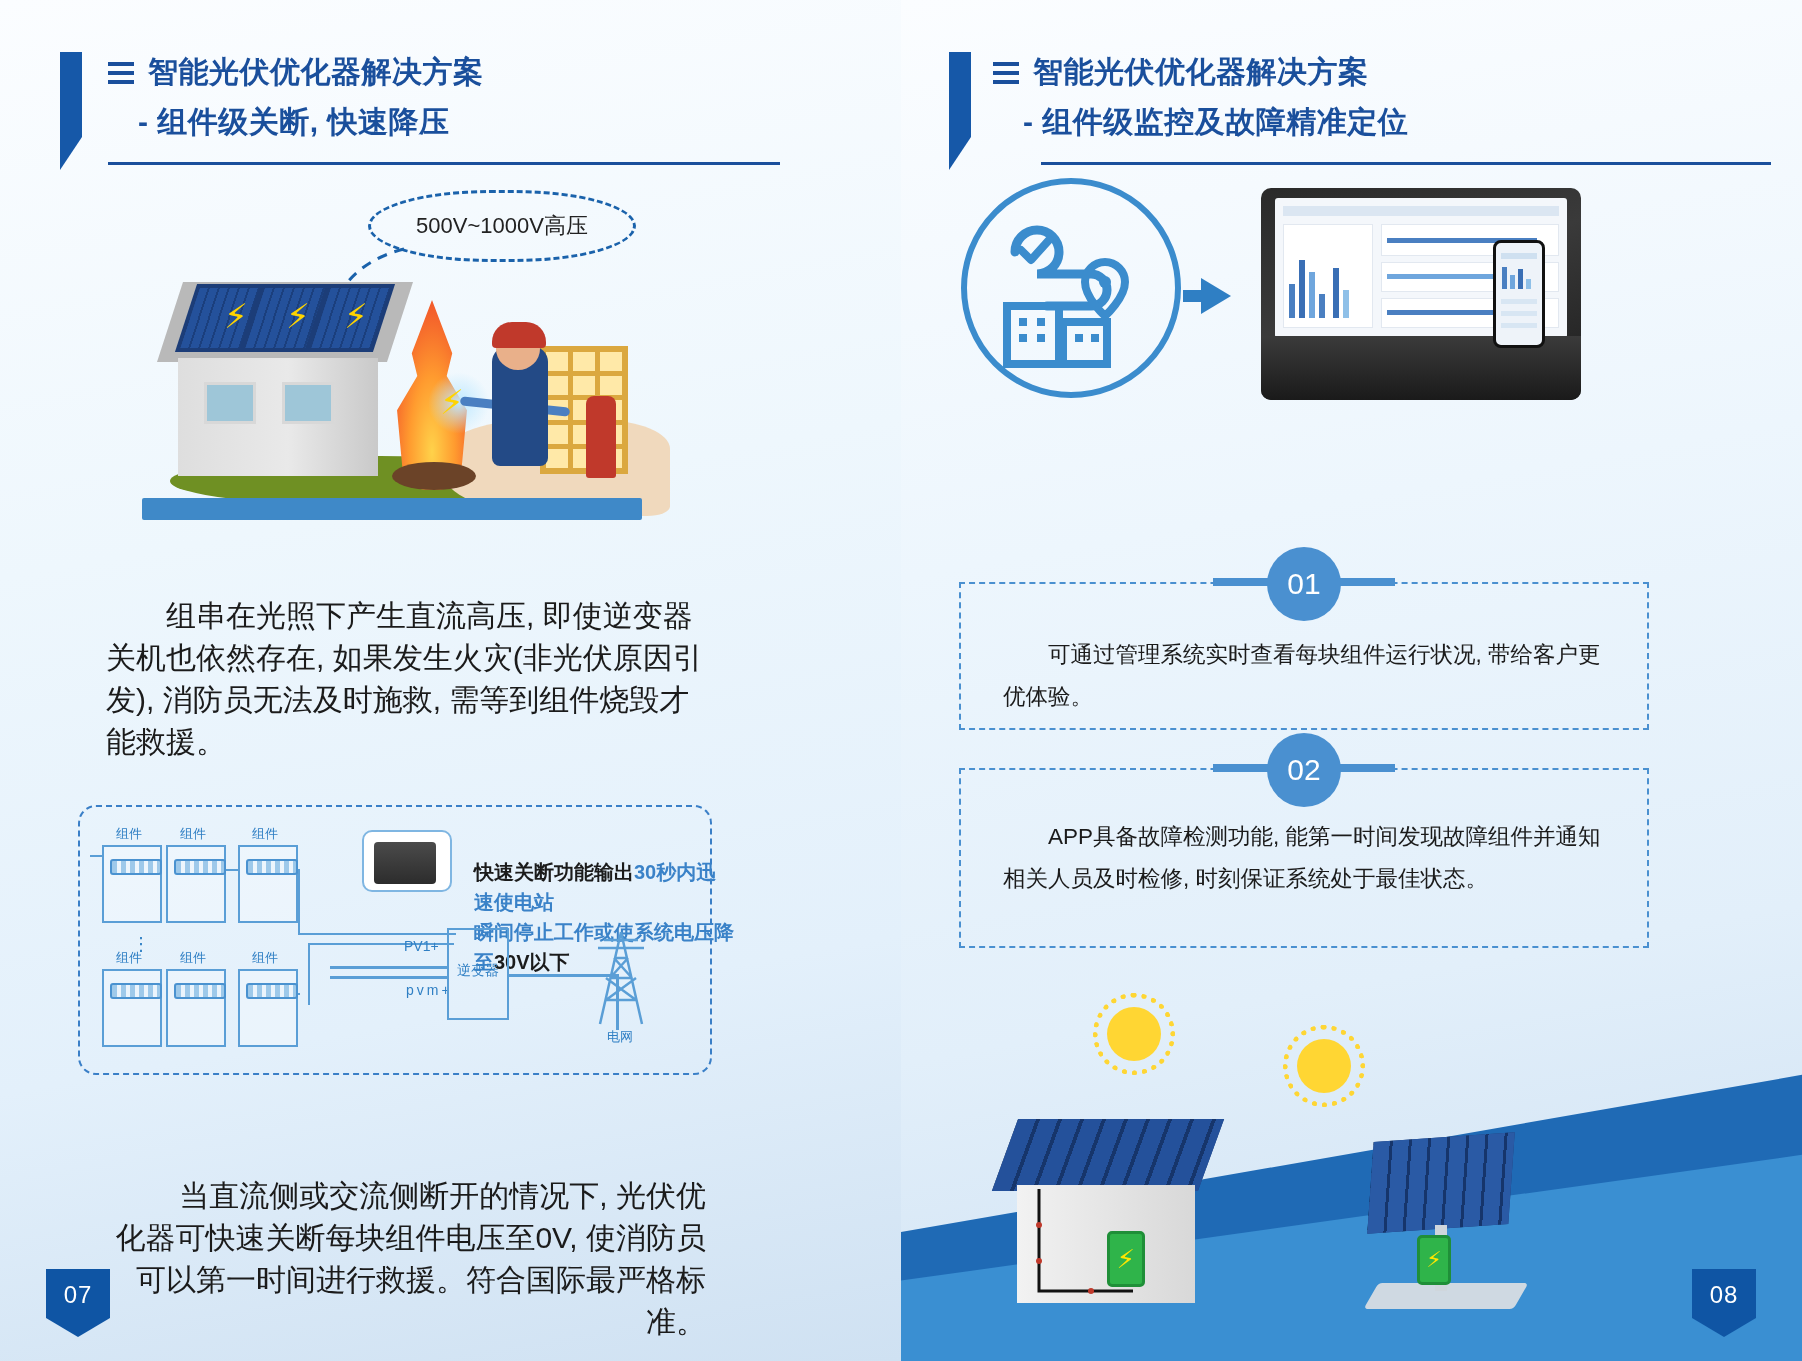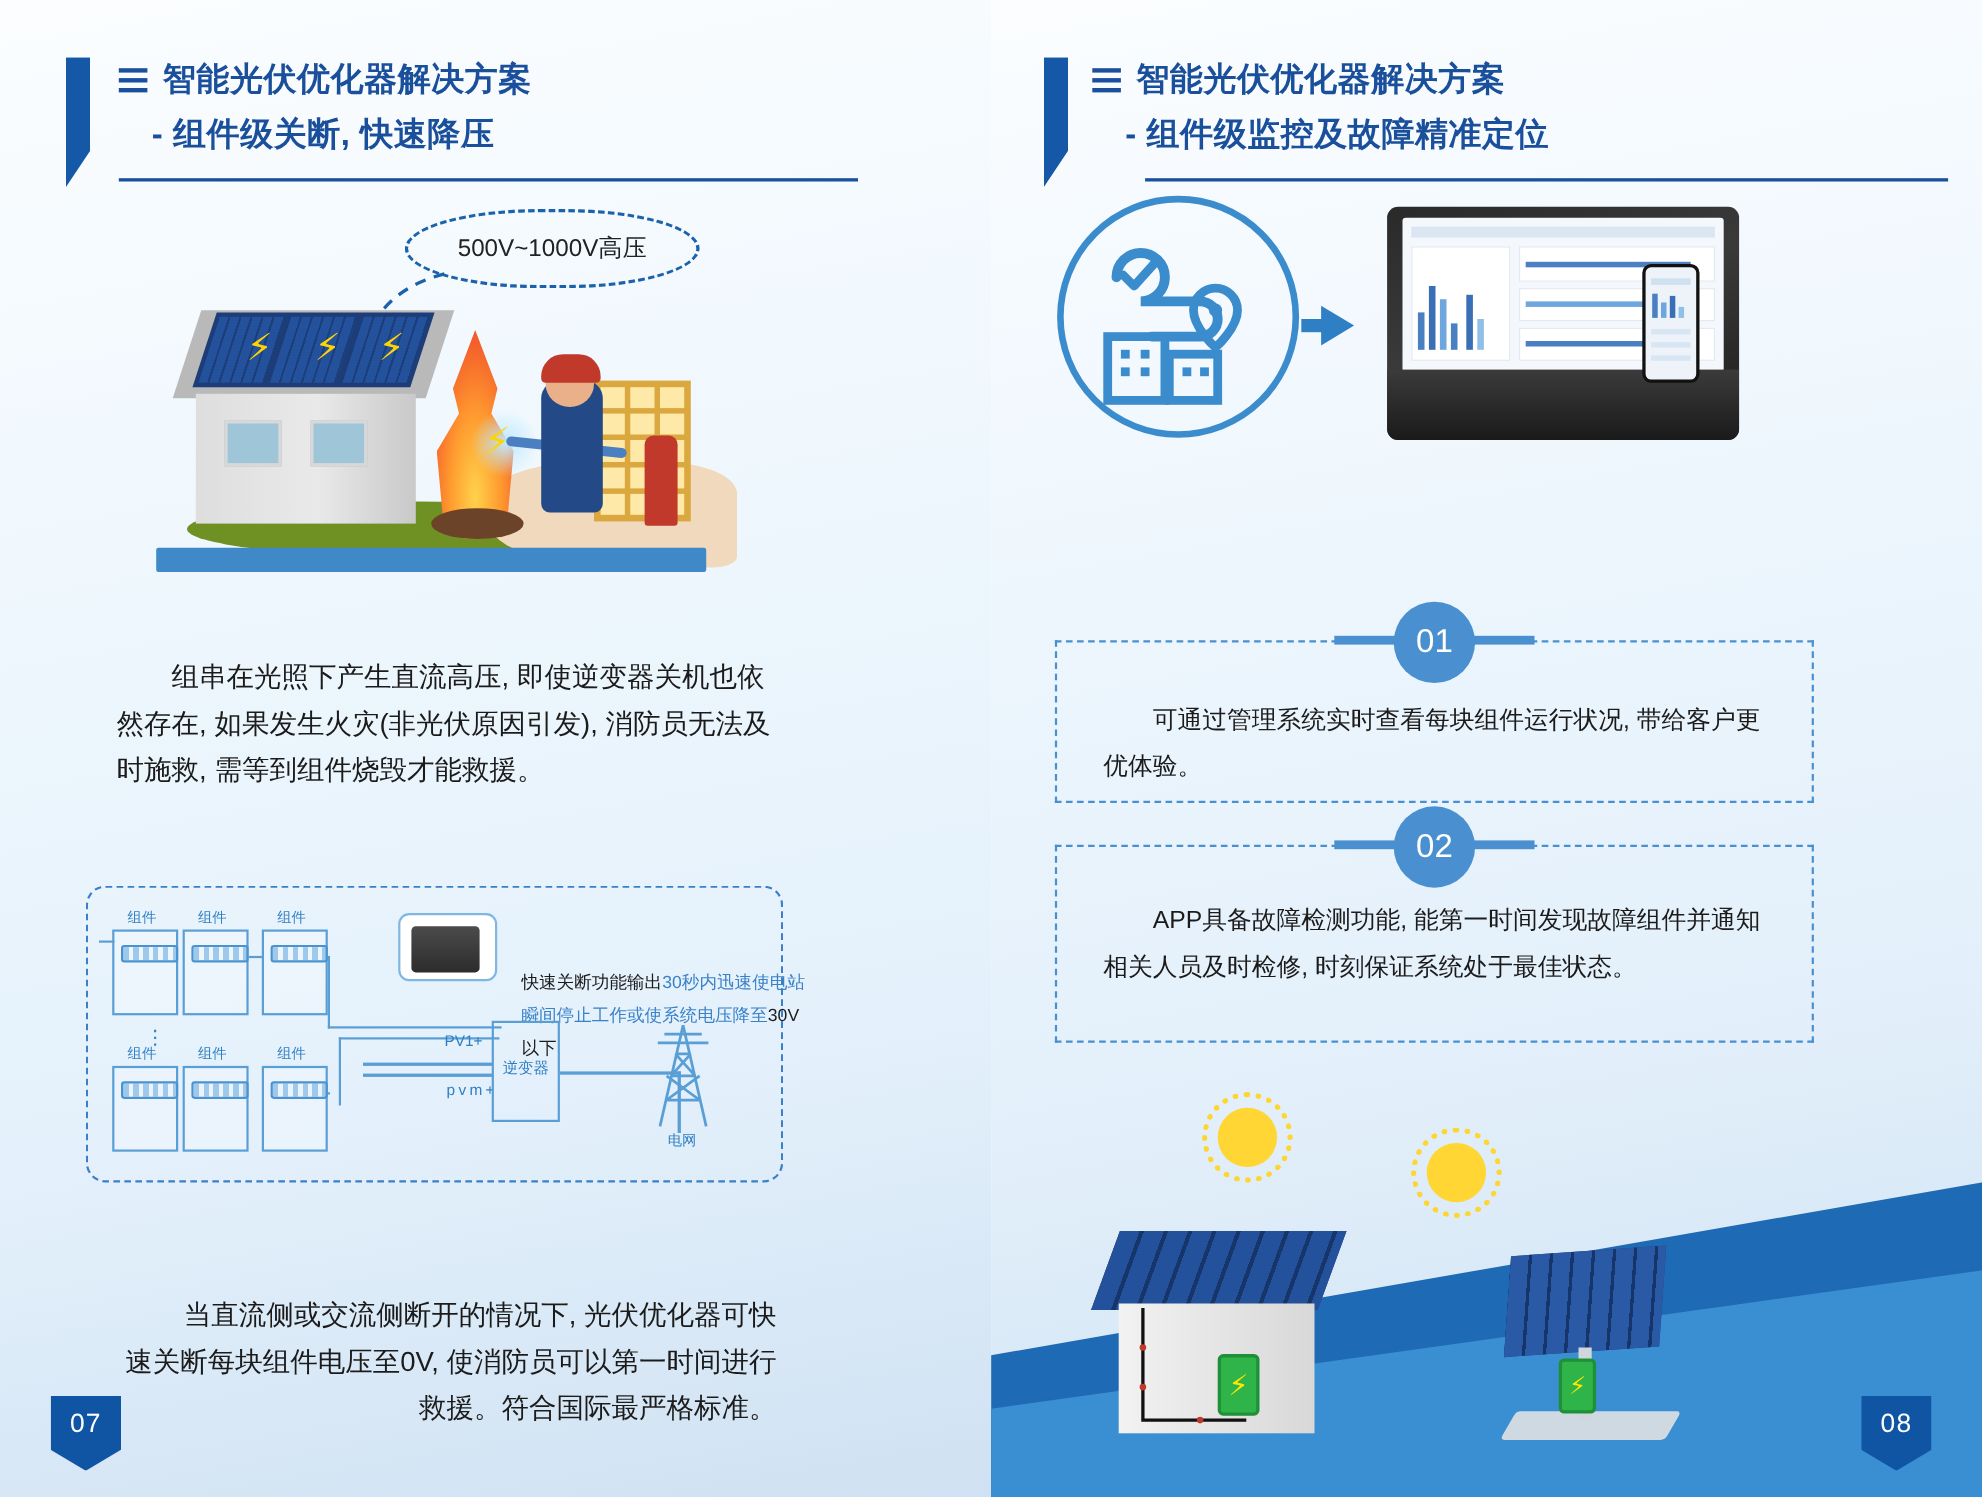--- a/index.html
+++ b/index.html
@@ -145,21 +145,21 @@
   .spark {
     position: absolute; left: 440px; top: 382px; width: 46px; height: 46px;
     color: #ffd400; font-size: 34px; font-weight: bold;
   }
   .spark-glow {
     position: absolute; left: 428px; top: 372px; width: 62px; height: 62px;
     background: radial-gradient(circle,#bfe9ff 0%, rgba(180,225,255,0) 70%);
   }
 
   .para {
-    position: absolute; color: #1b1b1b; font-size: 25px; line-height: 42px;
+    position: absolute; color: #1b1b1b; font-size: 30px; line-height: 42px;
     text-indent: 2em;
   }
   .para-1 { left: 106px; top: 595px; width: 600px; }
   .para-2 { left: 106px; top: 1175px; width: 600px; text-align: right; }
 
   .diag-title {
     position: absolute; left: 0; right: 0; top: 757px; text-align: center;
     color: #1f6fc0; font-size: 23px; font-weight: bold;
   }
   .diag-box {
@@ -189,22 +189,22 @@
   }
   .pv-label { position: absolute; color: #2f7fc4; font-size: 14px; }
   .grid-label {
     position: absolute; left: 590px; top: 1028px; width: 60px; text-align: center;
     color: #2f7fc4; font-size: 13px;
   }
   .pylon {
     position: absolute; left: 586px; top: 930px; width: 70px; height: 96px;
   }
   .annot {
-    position: absolute; left: 474px; top: 879px; width: 260px;
-    font-size: 16px; line-height: 30px; font-weight: normal;
+    position: absolute; left: 474px; top: 857px; width: 260px;
+    font-size: 20px; line-height: 30px; font-weight: bold;
   }
   .annot .k { color: #1b1b1b; }
   .annot .b { color: #3a82c8; }
   .optimizer-chip {
     position: absolute; left: 362px; top: 830px; width: 90px; height: 62px;
     background: #fff; border: 2px solid #7fb6e2; border-radius: 10px;
   }
   .optimizer-chip::after {
     content: ""; position: absolute; left: 10px; top: 10px; width: 62px; height: 42px;
     background: linear-gradient(#4b4b4b,#2c2c2c); border-radius: 4px;

